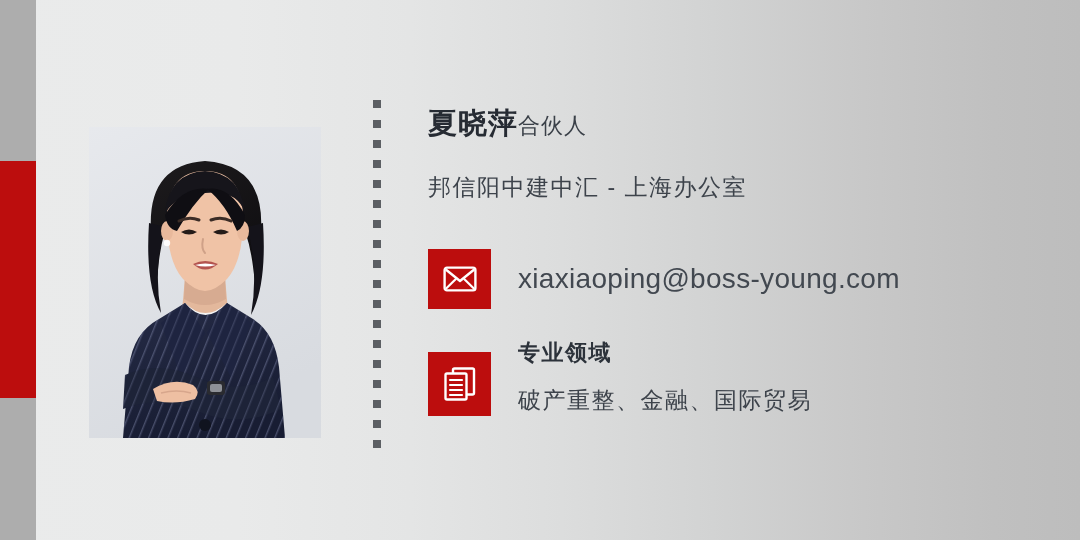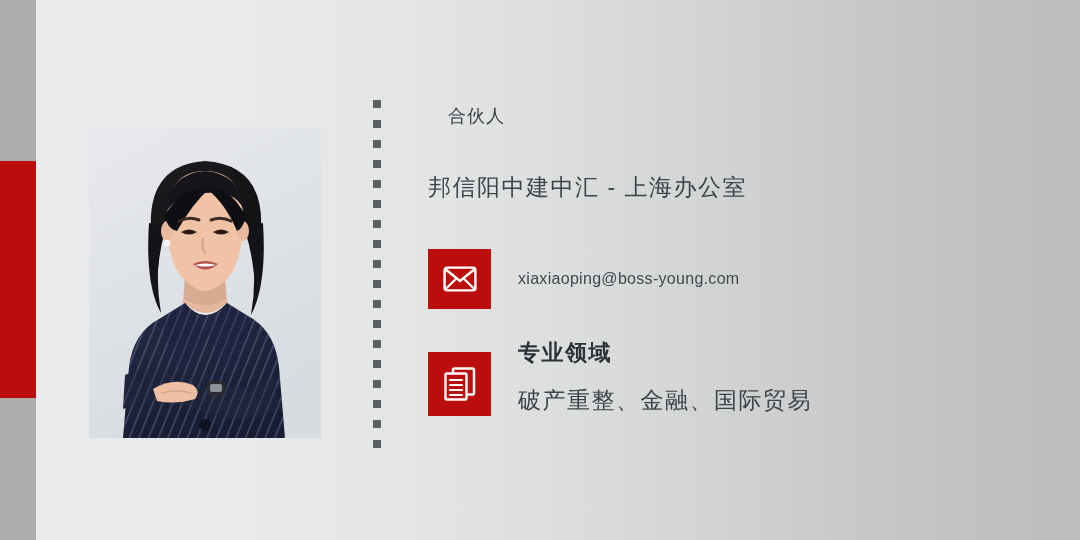--- a/index.html
+++ b/index.html
@@ -79,23 +79,22 @@
     align-items: baseline;
     height: 46px;
   }
   .name {
     font-size: 29px;
     font-weight: bold;
     color: #262b33;
     letter-spacing: 1px;
   }
   .role {
-    font-size: 18px;
+    font-size: 22px;
     color: #3a4048;
-    margin-left: 20px;
     letter-spacing: 1px;
   }
   .firm {
     margin-top: 22px;
     font-size: 23px;
     color: #3d434b;
     letter-spacing: 1.5px;
   }
 
   .contact-row {
@@ -118,21 +117,21 @@
     align-items: center;
     justify-content: center;
   }
   .icon-box.tall {
     height: 64px;
   }
   .icon-box svg { display: block; }
 
   .email {
     margin-left: 27px;
-    font-size: 16px;
+    font-size: 28px;
     color: #424850;
     letter-spacing: 0.3px;
   }
   .practice-text {
     margin-left: 27px;
     padding-top: 2px;
   }
   .practice-title {
     font-size: 22px;
     font-weight: bold;
@@ -227,20 +226,21 @@
 
       <circle cx="116" cy="298" r="6" fill="#10131f"></circle>
     </svg>
   </div>
 
   <div class="divider"></div>
 
   <div class="info">
 
     <div class="name-row">
+      <span class="name">夏晓萍</span>
       <span class="role">合伙人</span>
     </div>
 
     <div class="firm">邦信阳中建中汇 - 上海办公室</div>
 
     <div class="contact-row">
       <span class="icon-box">
         <svg width="34" height="26" viewBox="0 0 34 26" xmlns="http://www.w3.org/2000/svg">
           <rect x="1.6" y="1.6" width="30.8" height="22.8" rx="2.4" fill="none" stroke="#ffffff" stroke-width="2.4"></rect>
           <path d="M3.4 4 L17 15 L30.6 4" fill="none" stroke="#ffffff" stroke-width="2.4" stroke-linecap="round" stroke-linejoin="round"></path>

